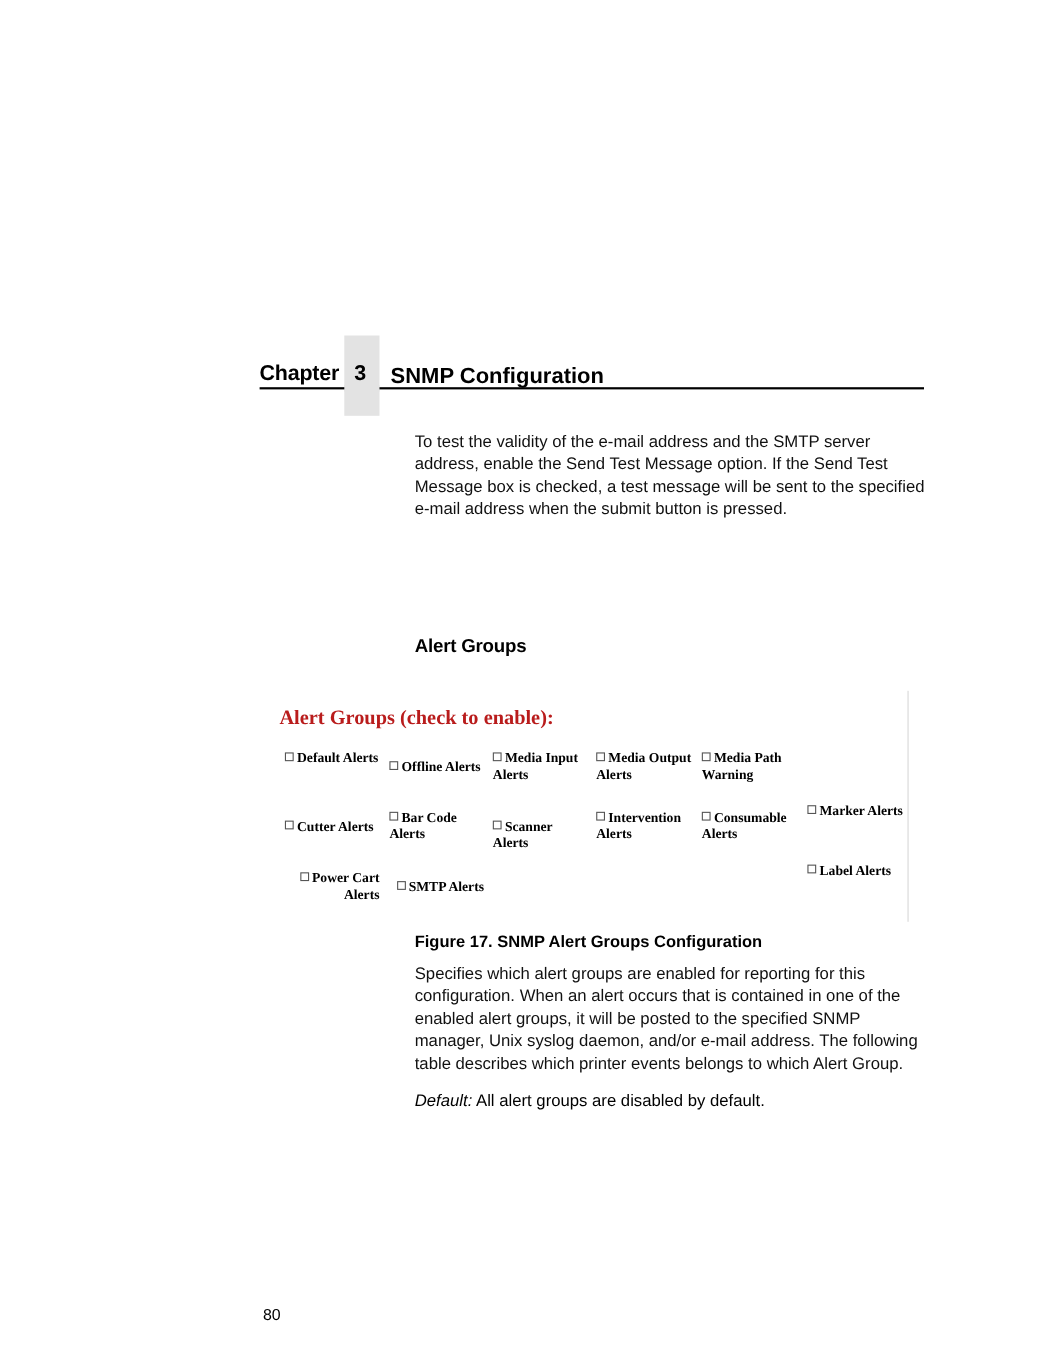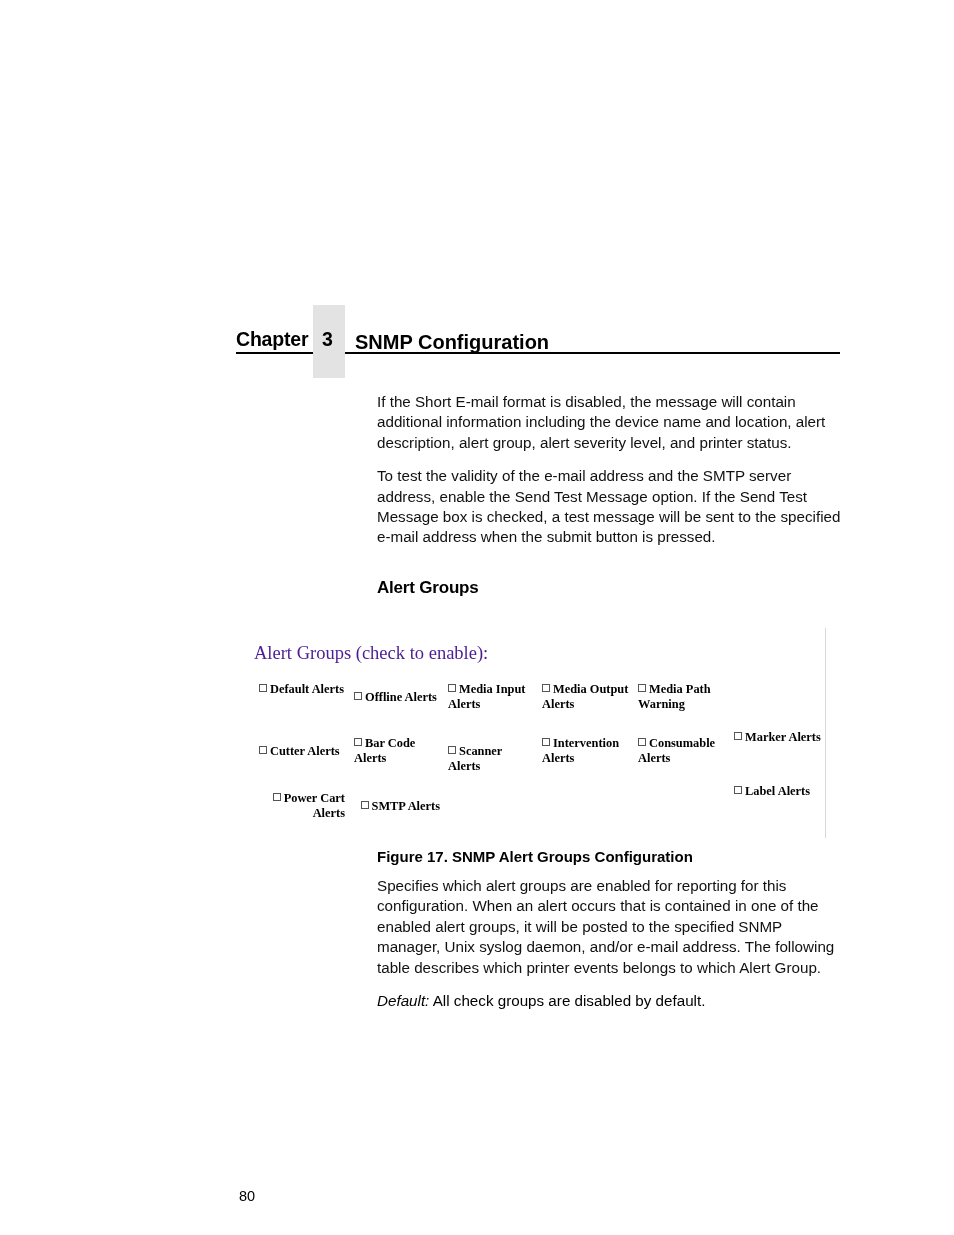--- a/index.html
+++ b/index.html
@@ -104,23 +104,23 @@
     border-right: 1px solid #d8d8d8;
     box-sizing: border-box;
     font-family: "Liberation Serif", serif;
     overflow: hidden;
   }
   #figure-shot-title {
     position: absolute;
     left: 6px;
     top: 16px;
     font-size: 18.5px;
-    font-weight: normal;
-    line-height: 1;
-    color: #4c1d95;
+    font-weight: bold;
+    line-height: 1;
+    color: #b91c1c;
     white-space: nowrap;
     text-align: center;
   }
   .cb-row {
     position: absolute;
     left: 0;
     width: 100%;
     height: 44px;
   }
   #cb-row-1 { top: 54px; }
@@ -193,21 +193,20 @@
 <div id="chapter-header">
   <div id="chapter-gray-box"></div>
   <div id="chapter-rule"></div>
   <div id="chapter-rule-mask"></div>
   <div class="chapter-word" id="chapter-label">Chapter</div>
   <div class="chapter-word" id="chapter-number">3</div>
   <div id="chapter-subject">SNMP Configuration</div>
 </div>
 
 <div id="body-col">
-  <p class="para">If the Short E-mail format is disabled, the message will contain additional information including the device name and location, alert description, alert group, alert severity level, and printer status.</p>
   <p class="para para-tight">To test the validity of the e-mail address and the SMTP server address, enable the Send Test Message option. If the Send Test Message box is checked, a test message will be sent to the specified e-mail address when the submit button is pressed.</p>
 </div>
 
 <h2 id="section-heading">Alert Groups</h2>
 
 <div id="figure-shot">
   <div id="figure-shot-title">Alert Groups (check to enable):</div>
 
   <div class="cb-row" id="cb-row-1">
       <label class="cb-item col-1"><span class="cb-box"></span><span class="cb-text">Default Alerts</span></label>
@@ -228,16 +227,16 @@
   <div class="cb-row" id="cb-row-3">
       <label class="cb-item col-1"><span class="cb-box"></span><span class="cb-text">Power Cart Alerts</span></label>
       <label class="cb-item col-2 one-line"><span class="cb-box"></span><span class="cb-text">SMTP Alerts</span></label>
     </div>
 </div>
 
 <div id="figure-caption">Figure 17. SNMP Alert Groups Configuration</div>
 
 <div id="body-col-2">
   <p class="para">Specifies which alert groups are enabled for reporting for this configuration. When an alert occurs that is contained in one of the enabled alert groups, it will be posted to the specified SNMP manager, Unix syslog daemon, and/or e-mail address.  The following table describes which printer events belongs to which Alert Group.</p>
-  <p class="default-line"><em>Default:</em><span> All check groups are disabled by default.</span></p>
+  <p class="default-line"><em>Default:</em><span> All alert groups are disabled by default.</span></p>
 </div>
 
 <div id="page-number">80</div>
 
 </body></html>

